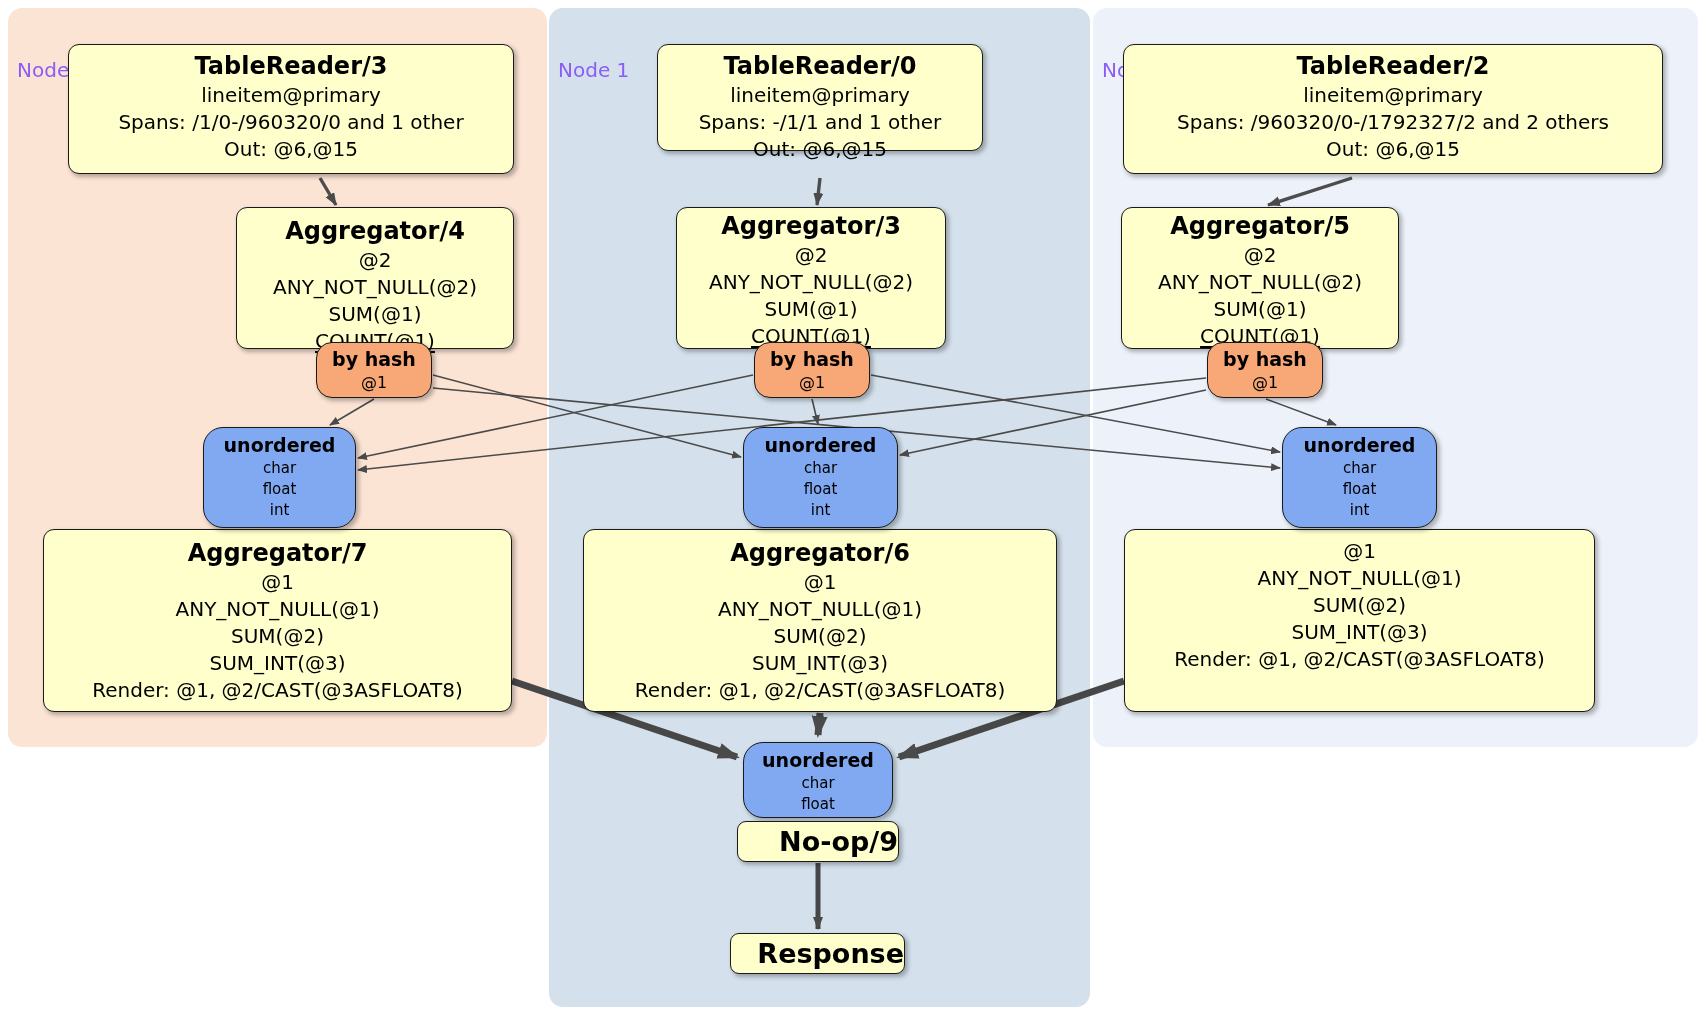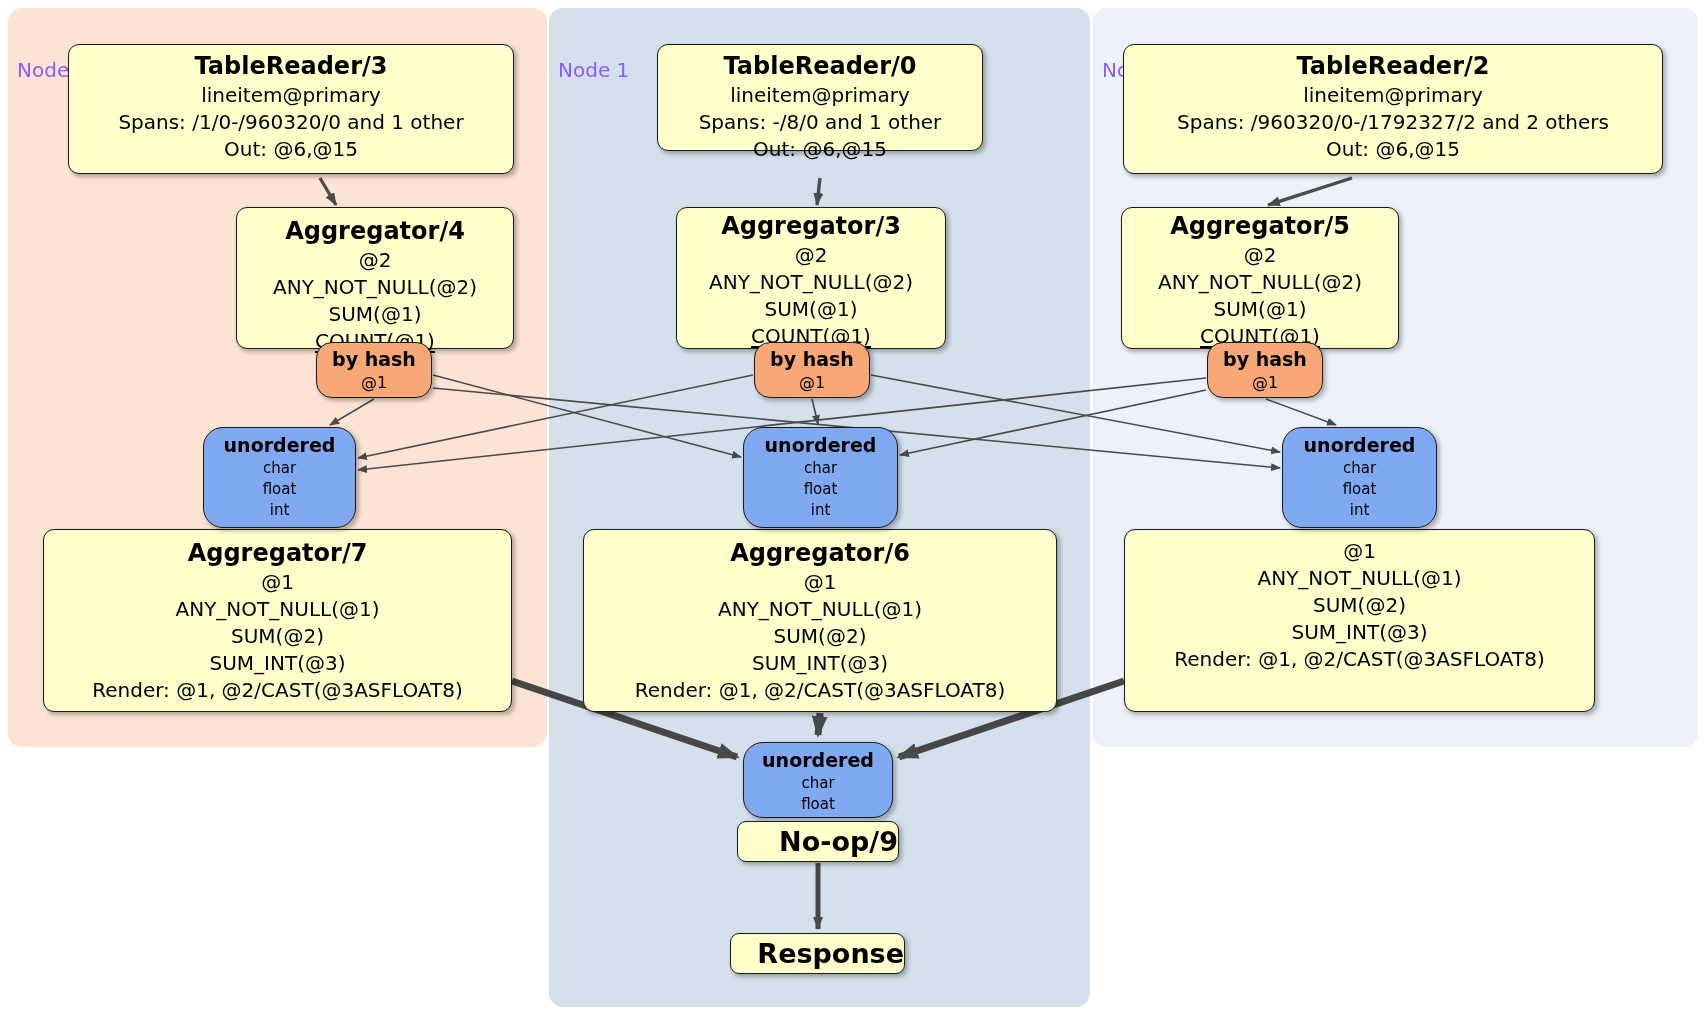--- a/index.html
+++ b/index.html
@@ -73,21 +73,21 @@
     </svg>
     <div class="box bigbox" style="left: 68px; top: 44px; width: 446px; height: 130px; background: rgb(255, 255, 204); padding-top: 6px;">
       <div class="title">TableReader/3</div>
       <div class="line">lineitem@primary</div>
       <div class="line">Spans: /1/0-/960320/0 and 1 other</div>
       <div class="line">Out: @6,@15</div>
     </div>
     <div class="box bigbox" style="left: 657px; top: 44px; width: 326px; height: 107px; background: rgb(255, 255, 204); padding-top: 6px;">
       <div class="title">TableReader/0</div>
       <div class="line">lineitem@primary</div>
-      <div class="line">Spans: -/8/0 and 1 other</div>
+      <div class="line">Spans: -/1/1 and 1 other</div>
       <div class="line">Out: @6,@15</div>
     </div>
     <div class="box bigbox" style="left: 1123px; top: 44px; width: 540px; height: 130px; background: rgb(255, 255, 204); padding-top: 6px;">
       <div class="title">TableReader/2</div>
       <div class="line">lineitem@primary</div>
       <div class="line">Spans: /960320/0-/1792327/2 and 2 others</div>
       <div class="line">Out: @6,@15</div>
     </div>
     <div class="box bigbox" style="left: 236px; top: 207px; width: 278px; height: 142px; background: rgb(255, 255, 204); padding-top: 8px; text-align: center;">
       <div class="title">Aggregator/4</div>

